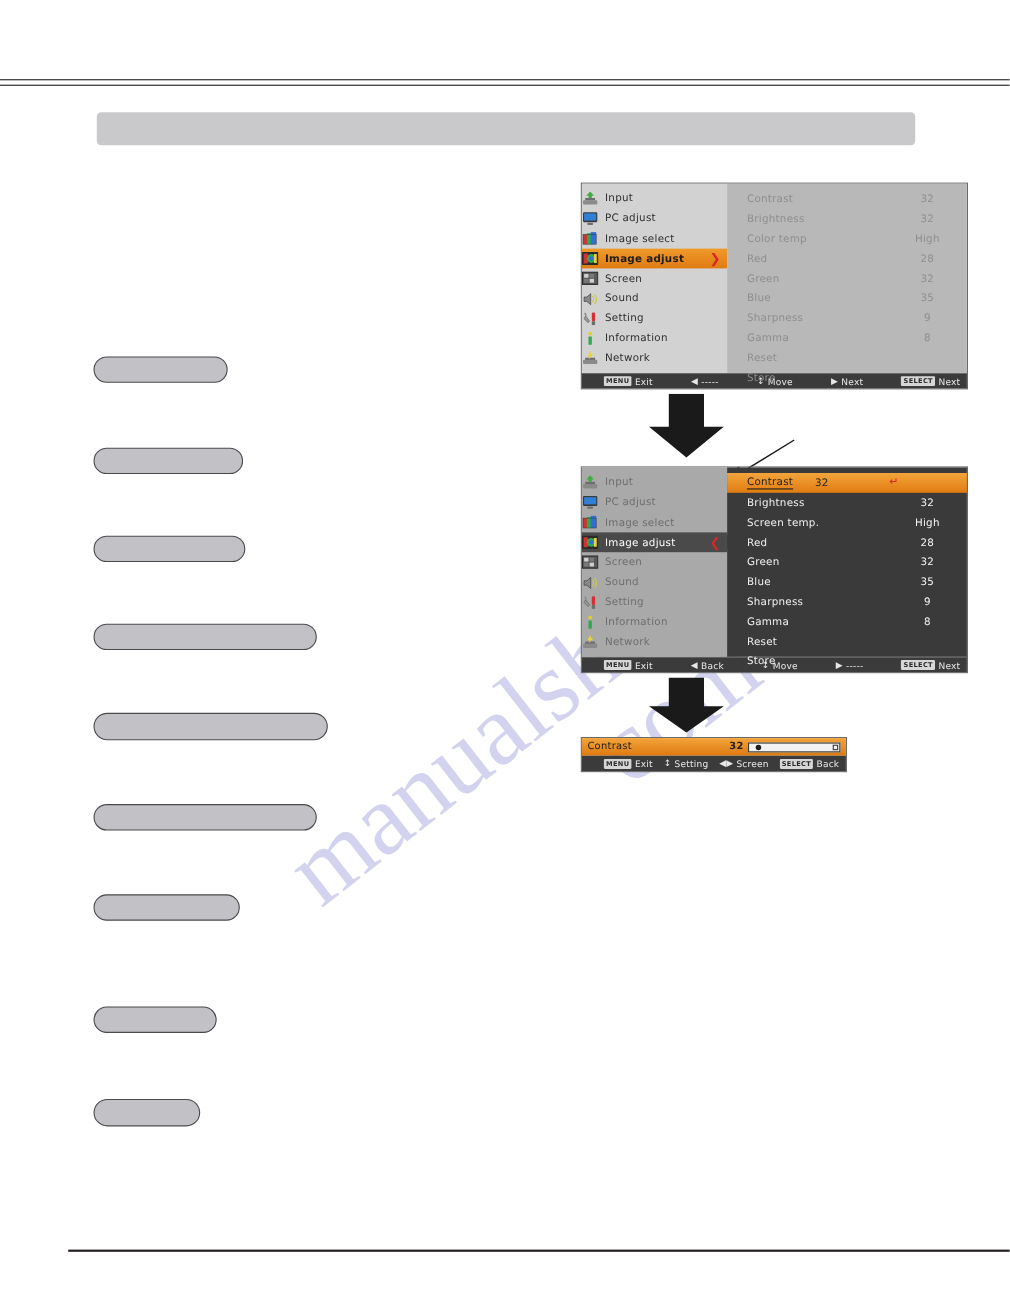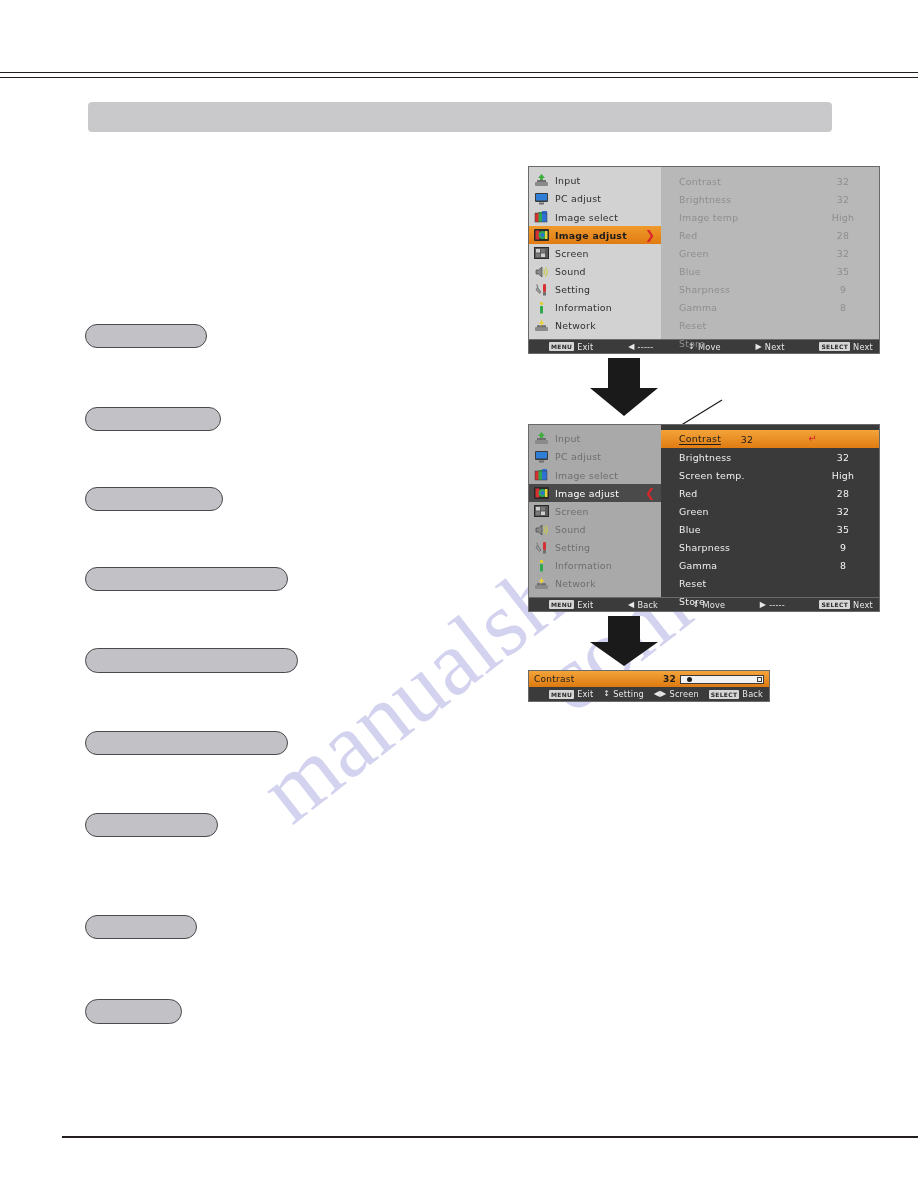--- a/index.html
+++ b/index.html
@@ -90,21 +90,20 @@
     width: 132px;
     flex: 0 0 132px;
     padding: 5px 0 5px 0;
     box-sizing: border-box;
     position: relative;
   }
   .osd-menu-row {
     display: flex;
     align-items: center;
     height: 18.1px;
-    padding-left: 5px;
     box-sizing: border-box;
     position: relative;
   }
   .osd-menu-row .ic {
     width: 15px;
     height: 14px;
     flex: 0 0 15px;
     margin-right: 6px;
     position: relative;
   }
@@ -412,21 +411,21 @@
     <div class="osd-list">
         <div class="osd-item">
           <span class="name">Contrast</span>
           <span class="val">32</span>
         </div>
         <div class="osd-item">
           <span class="name">Brightness</span>
           <span class="val">32</span>
         </div>
         <div class="osd-item">
-          <span class="name">Image temp</span>
+          <span class="name">Color temp</span>
           <span class="val">High</span>
         </div>
         <div class="osd-item">
           <span class="name">Red</span>
           <span class="val">28</span>
         </div>
         <div class="osd-item">
           <span class="name">Green</span>
           <span class="val">32</span>
         </div>

